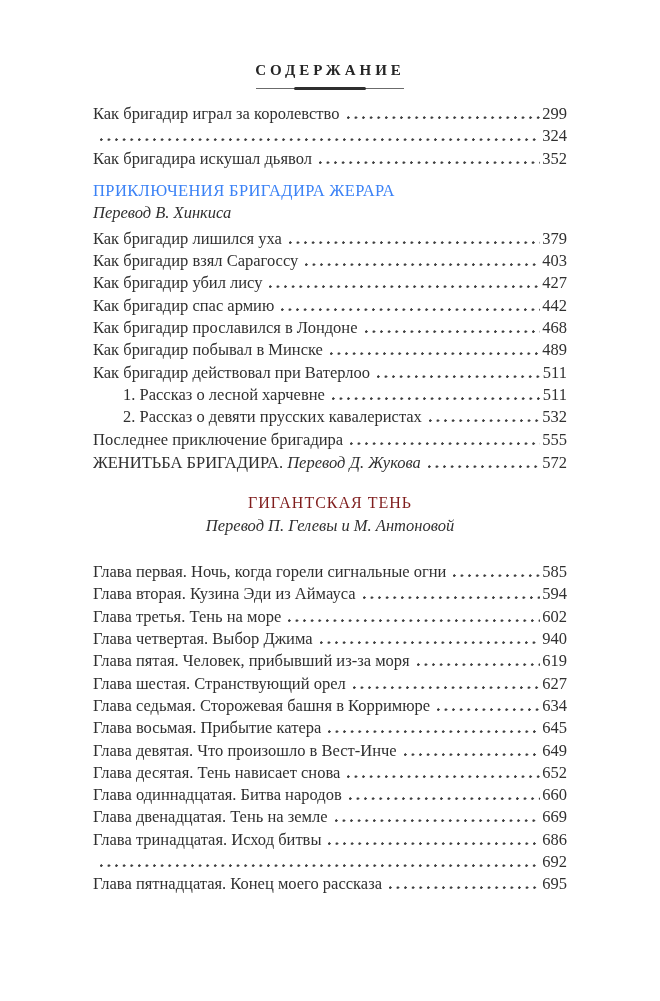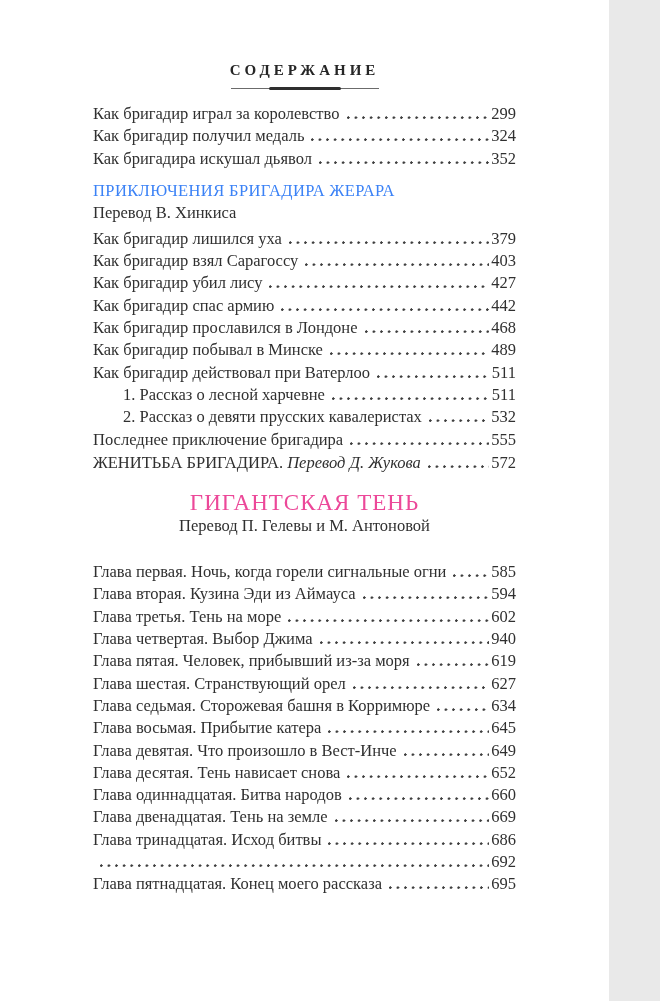--- a/index.html
+++ b/index.html
@@ -4,21 +4,21 @@
 <style>
   :root {
     --text: #303030;
     --background: #ffffff;
     --divider: #2f2f2f;
   }
   * { margin: 0; padding: 0; box-sizing: border-box; }
   html, body { background: #e9e9e9; }
   body { width: 660px; }
   .page {
-    width: 609px;
+    width: 660px;
     height: 1001px;
     background: var(--background, #fff);
     color: var(--text, #303030);
     font-family: "Liberation Serif", "DejaVu Serif", serif;
     font-size: 16.5px;
     padding: 62px 93px 4px 93px;
     overflow: hidden;
   }
   .page-title {
     text-align: center;
@@ -48,20 +48,21 @@
   }
   .section { margin-top: 10px; }
   .section.first { margin-top: 13px; }
   .section-heading {
     font-size: 16.5px;
     letter-spacing: 0.4px;
     line-height: 22px;
     color: #3b82f6;
   }
   .section-subtitle {
+    font-style: italic;
     line-height: 21px;
   }
   .entries { margin-top: 5px; }
   .row {
     display: flex;
     align-items: baseline;
     line-height: 22.3px;
   }
   .row.indent { padding-left: 30px; }
   .t { white-space: nowrap; }
@@ -73,45 +74,44 @@
     height: 5px;
     margin: 0 2px 0 7px;
     background-image: radial-gradient(circle at 1.3px 3.6px, #3d3d3d 1.05px, rgba(0,0,0,0) 1.45px);
     background-size: 7.6px 5px;
     background-repeat: repeat-x;
   }
   .p { white-space: nowrap; }
   .standalone { margin-top: 1px; }
   .centered-head { margin-top: 16px; text-align: center; }
   .centered-head .big {
-    font-size: 23px;
+    font-size: 16px;
     letter-spacing: 1px;
     line-height: 25px;
-    color: #ec4899;
+    color: #7f1d1d;
   }
   .centered-head .section-subtitle { line-height: 22px; }
   .centered-section .entries { margin-top: 24px; }
 </style>
 </head>
 <body>
 
 <div class="page">
 
   <div class="page-title">СОДЕРЖАНИЕ</div>
   <div class="title-divider"></div>
 
   <div class="section first">
     <div class="entries">
       <div class="row">
         <span class="t">Как бригадир играл за королевство</span>
           <span class="dots"></span>
           <span class="p">299</span>
       </div>
       <div class="row">
-        <span class="t">Как бригадир получил медаль</span>
           <span class="dots"></span>
           <span class="p">324</span>
       </div>
       <div class="row">
         <span class="t">Как бригадира искушал дьявол</span>
           <span class="dots"></span>
           <span class="p">352</span>
       </div>
     </div>
   </div>

